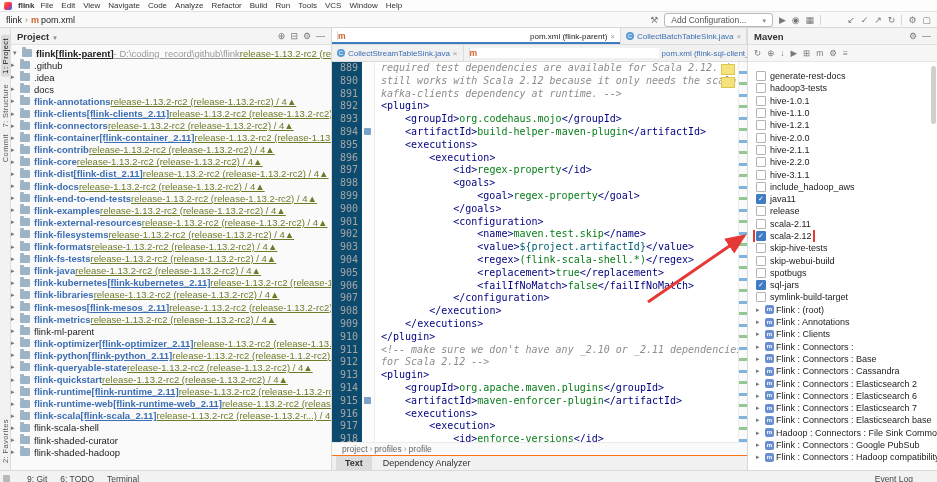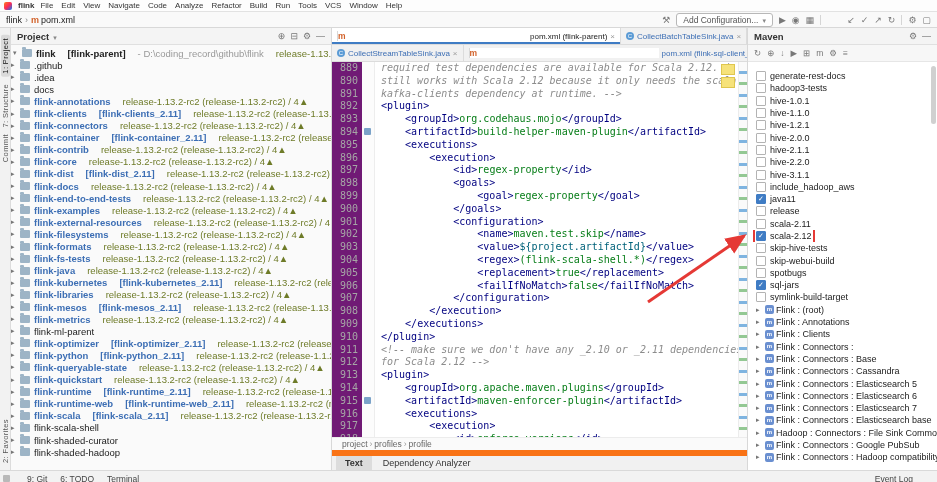--- a/index.html
+++ b/index.html
@@ -19,21 +19,21 @@
   
   .navbar{height:16px;display:flex;align-items:center;padding:0 6px;background:#f9f9f9;
           border-bottom:1px solid #d8d8d8;font-size:9px;box-sizing:border-box;}
   .nav-sep::after{content:'›';color:#888;margin:0 3px;}
   .mvn-file{font-weight:bold;color:#d2622a;margin-right:2px;}
   .mvn-file::before{content:'m';}
   .nav-right{margin-left:auto;display:flex;align-items:center;gap:6px;}
   .icon-group{display:flex;align-items:center;gap:6px;}
   .icon{color:#777;font-size:9px;line-height:10px;}
   .add-config{border:1px solid #b8b8b8;border-radius:3px;background:#fff;padding:0 6px;height:12px;
-              display:flex;align-items:center;gap:4px;color:#555;font-size:8.5px;}
+              display:flex;align-items:center;gap:16px;color:#555;font-size:8.5px;}
   .dd::after{content:'▾';color:#888;font-size:7px;}
   .vdiv{width:1px;height:10px;background:#d5d5d5;}
   .git-label{color:#444;margin-top:44px;}
 
   
   .main{display:flex;height:442px;box-sizing:border-box;}
 
   .strip{width:11px;background:#f2f2f2;border-right:1px solid #dcdcdc;display:flex;flex-direction:column;
          justify-content:space-between;align-items:center;box-sizing:border-box;}
   .vtext{writing-mode:vertical-rl;transform:rotate(180deg);font-size:7.5px;color:#555;margin:7px 0;
@@ -51,59 +51,59 @@
             font-size:9.5px;}
   .tree-row.root{padding-left:2px;}
   .twisty{width:9px;flex:none;color:#777;font-size:7px;}
   .folder-icon{width:10px;height:8px;flex:none;background:#9db4c6;border-radius:1px;margin-right:4px;
                position:relative;}
   .folder-icon::before{content:'';position:absolute;top:-2px;left:0;width:4px;height:2px;background:#9db4c6;
                border-radius:1px 1px 0 0;}
   .nm{color:#222;}
   .tree-row.root .nm,.tree-row.root .bracket{font-weight:700;color:#222;}
   .tree-row.module .nm,.tree-row.module .bracket{font-weight:700;color:#3c6eb4;}
-  .bracket,.path,.branch{margin-left:12px;}
+  .bracket,.path,.branch{margin-left:0;text-decoration:underline;}
   .path{color:#999;}
   .branch{color:#6e7b28;}
 
   
   .editor-col{flex:1;min-width:0;display:flex;flex-direction:column;background:#fff;box-sizing:border-box;}
   .tab-row{height:16px;flex:none;display:flex;background:#f1f1f1;border-bottom:1px solid #dcdcdc;
            font-size:8px;overflow:hidden;}
   .tab{display:flex;align-items:center;gap:3px;padding:0 5px;border-right:1px solid #dcdcdc;
        color:#3c6eb4;white-space:nowrap;}
   .tab.selected{background:#fff;box-shadow:inset 0 -2px 0 #3f7cc4;color:#222;}
   .tab-icon.class{width:8px;height:8px;border-radius:50%;background:#5b9bd5;color:#fff;font-size:6px;
                   line-height:8px;text-align:center;flex:none;}
   .tab-icon.maven{color:#d2622a;font-weight:bold;font-size:8.5px;flex:none;}
   .close{color:#9a9a9a;font-size:8px;}
 
   .code-area{position:relative;flex:1;overflow:hidden;background:#fff;}
   .code-line{display:flex;height:12.8px;line-height:12.8px;font-family:"DejaVu Sans Mono",monospace;
              font-size:10px;white-space:pre;}
-  .gutter{width:26px;flex:none;text-align:right;color:#a6a6a6;padding-right:4px;background:#701a75;}
+  .gutter{width:26px;flex:none;text-align:right;color:#a6a6a6;padding-right:4px;background:#0c4a6e;}
   .gicon{width:12px;flex:none;background:#fcfcfc;border-right:1px solid #ededed;position:relative;}
   .gicon.show::after{content:'';position:absolute;left:2px;top:2px;width:7px;height:7px;background:#7ba3c9;
                      border-radius:1px;}
   .ctext{padding-left:6px;overflow:hidden;}
   .tok-c{color:#8c8c8c;font-style:italic;}
   .tok-t{color:#000080;}
   .tok-v{color:#067d17;}
   .tok-x{color:#00627a;}
   .tok-p{color:#222;}
   .stripe{position:absolute;right:0;top:0;bottom:0;width:8px;background-color:#fafafa;border-left:1px solid #ececec;
           background-image:repeating-linear-gradient(180deg,transparent 0 9px,#7fb4e0 9px 12px,transparent 12px 20px,#93c893 20px 23px);}
   .ymark{position:absolute;width:12px;height:9px;background:#f6e27a;border:1px solid #dfc64e;right:12px;}
   .y1{top:2px;} .y2{top:15px;}
 
   .crumb-row{height:12px;flex:none;display:flex;align-items:center;gap:2px;font-size:8.5px;color:#666;
              padding-left:10px;background:#fafafa;border-top:1px solid #ececec;}
   .crumb-sep{color:#999;}
   .bottom-tabs{height:14px;flex:none;display:flex;align-items:stretch;gap:2px;background:#f1f1f1;
-               border-top:6px solid #f97316;padding-left:4px;font-size:9px;}
+               border-top:1px solid #f97316;padding-left:4px;font-size:9px;}
   .btab{display:flex;align-items:center;padding:0 9px;color:#333;}
   .btab.selected{background:#dcdcdc;font-weight:bold;}
 
   
   .maven{width:190px;flex:none;background:#fff;border-left:1px solid #d8d8d8;display:flex;
          flex-direction:column;position:relative;box-sizing:border-box;overflow:hidden;}
   .mtoolbar{height:16px;flex:none;display:flex;align-items:center;gap:6px;padding:0 6px;font-size:9px;
             color:#666;background:#f7f7f7;border-bottom:1px solid #e6e6e6;}
   .mtb.icon{font-size:8.5px;}
   .mtree{flex:1;overflow:hidden;padding-top:8px;}
@@ -656,21 +656,21 @@
             <span class="mlabel">Flink : Connectors : Base</span>
           </div>
           <div class="mrow">
             <span class="twisty">▸</span>
             <span class="m-ic">m</span>
             <span class="mlabel">Flink : Connectors : Cassandra</span>
           </div>
           <div class="mrow">
             <span class="twisty">▸</span>
             <span class="m-ic">m</span>
-            <span class="mlabel">Flink : Connectors : Elasticsearch 5</span>
+            <span class="mlabel">Flink : Connectors : Elasticsearch 2</span>
           </div>
           <div class="mrow">
             <span class="twisty">▸</span>
             <span class="m-ic">m</span>
             <span class="mlabel">Flink : Connectors : Elasticsearch 6</span>
           </div>
           <div class="mrow">
             <span class="twisty">▸</span>
             <span class="m-ic">m</span>
             <span class="mlabel">Flink : Connectors : Elasticsearch 7</span>

